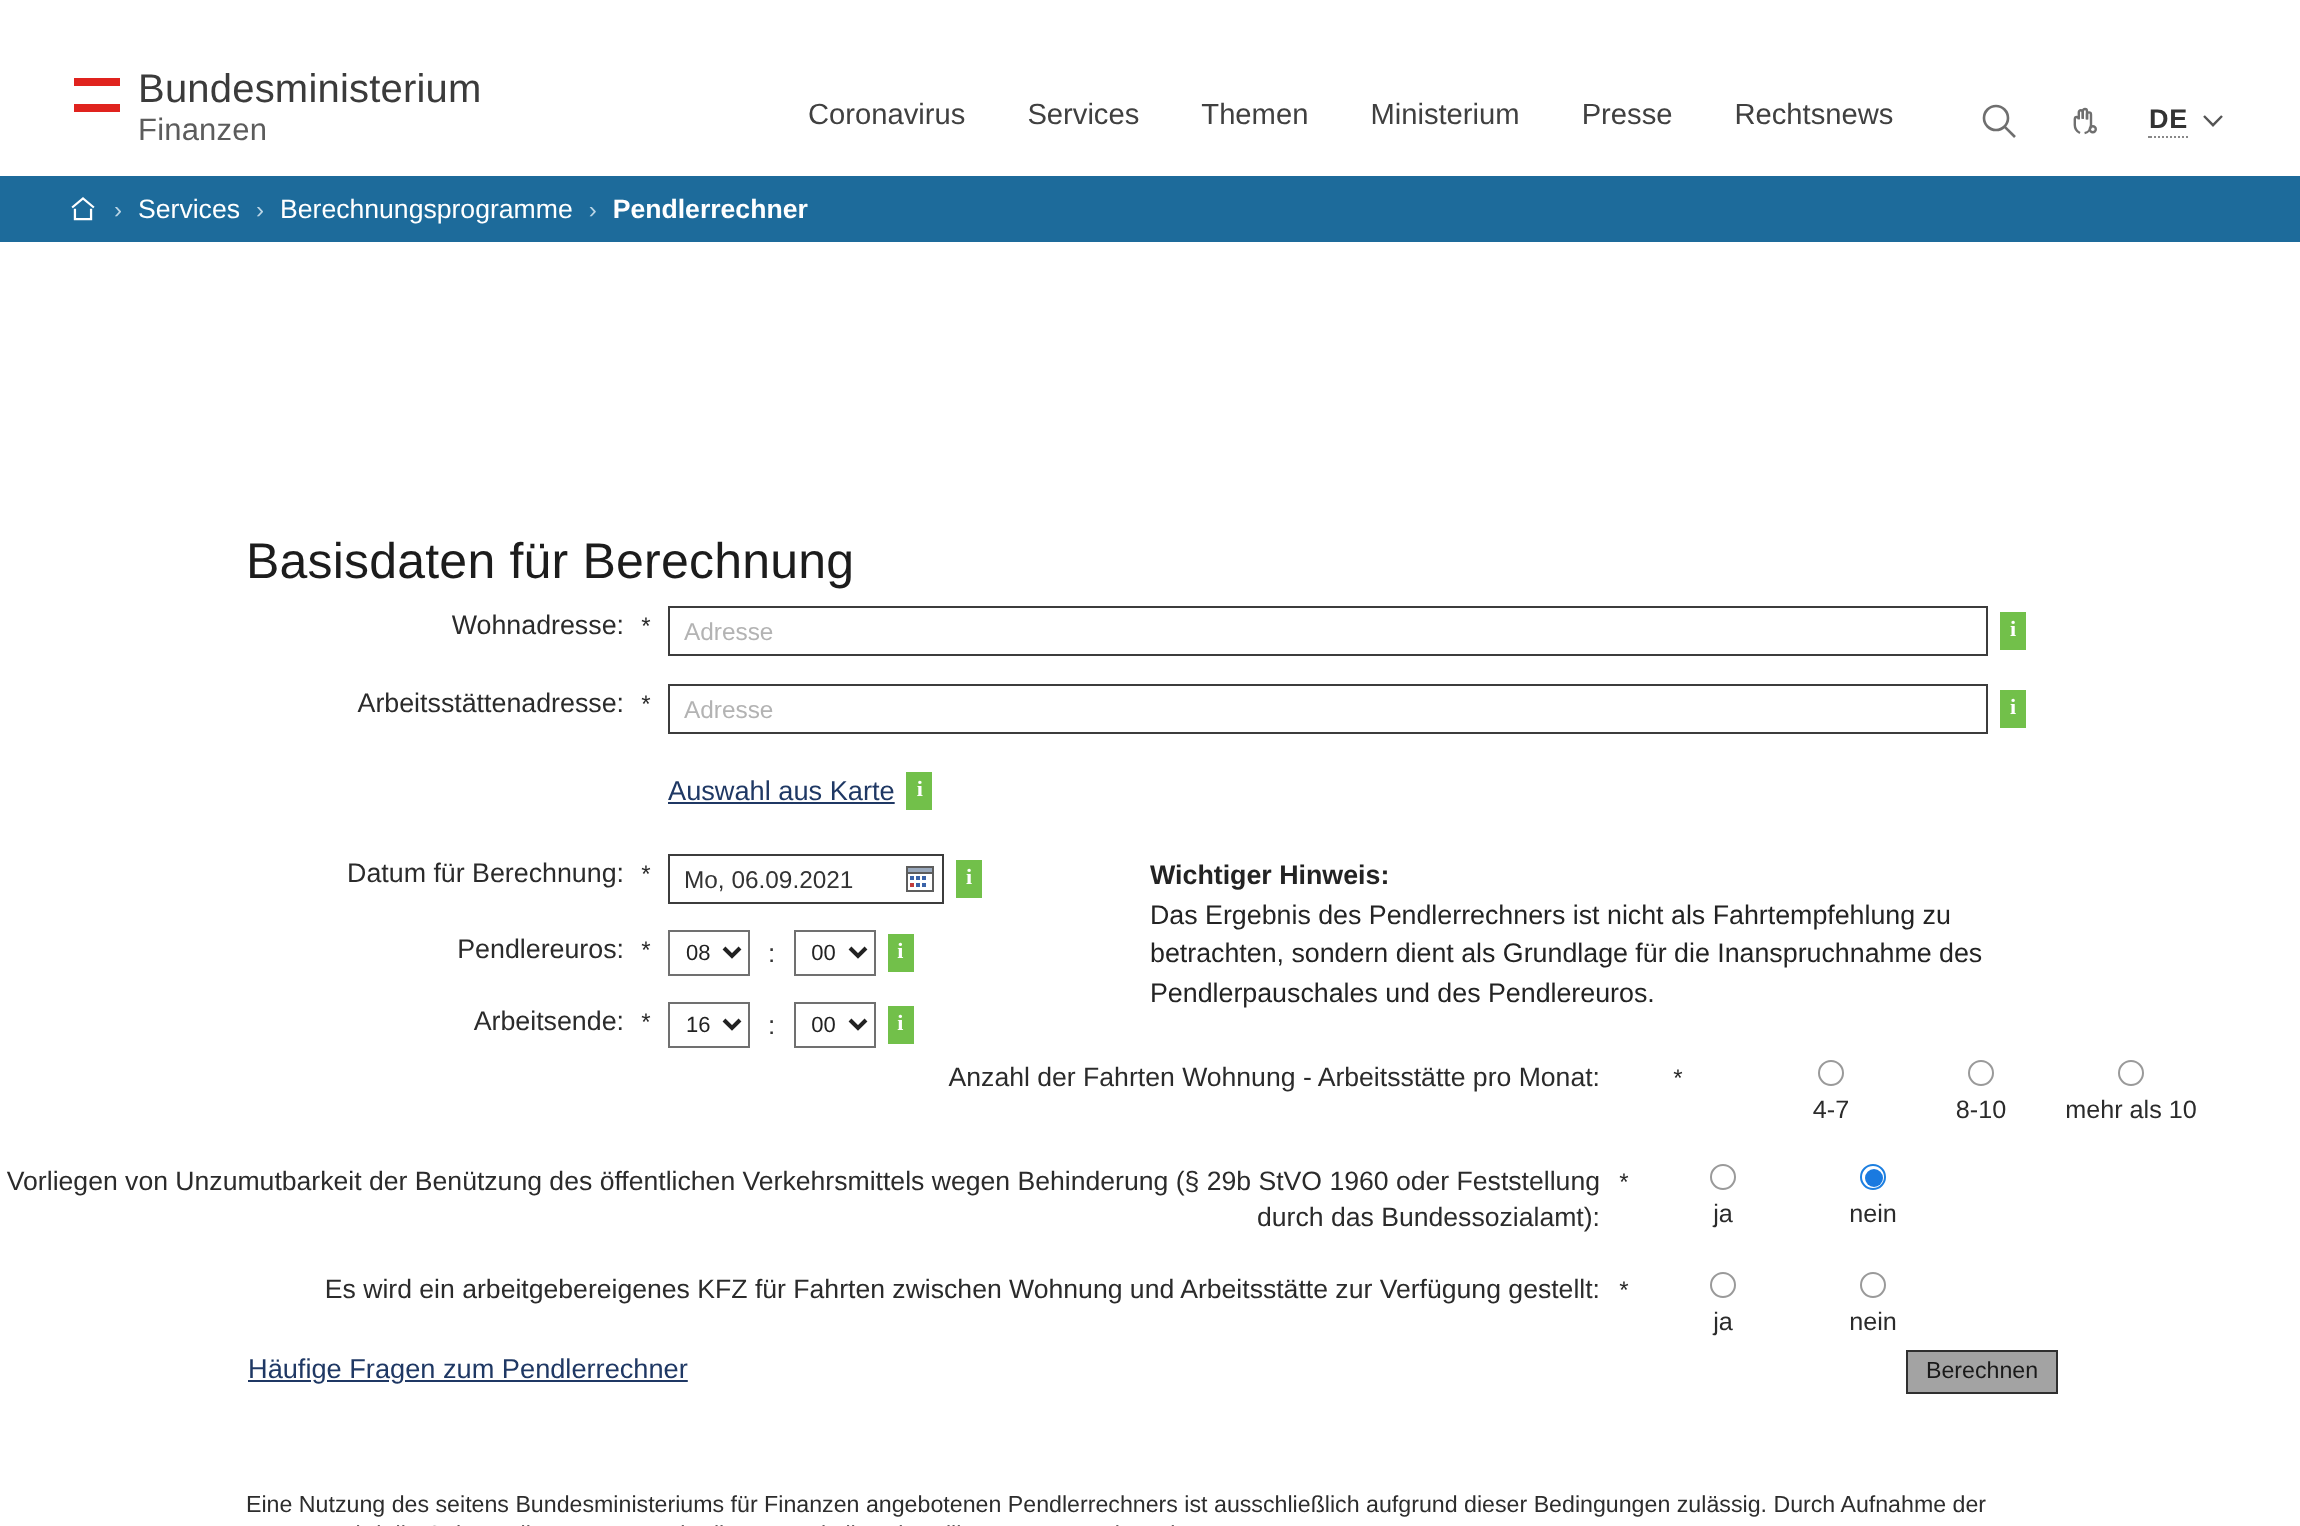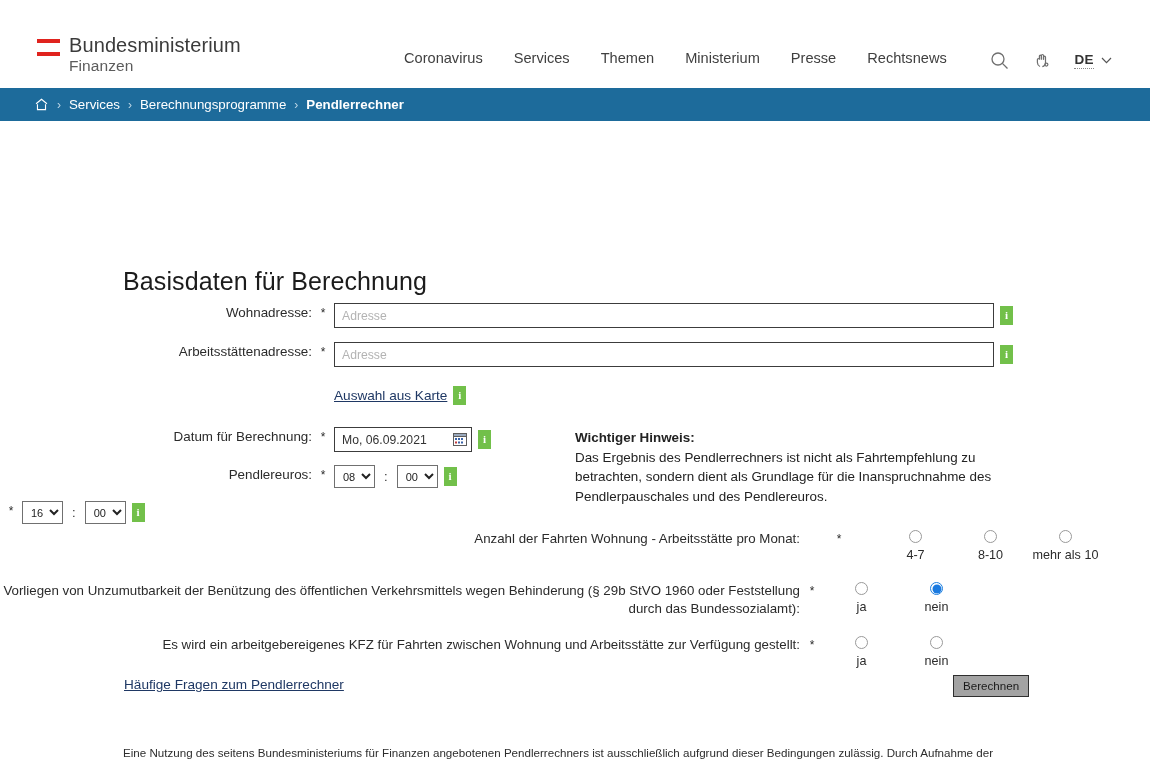--- a/index.html
+++ b/index.html
@@ -428,20 +428,21 @@
         </select>
         <span class="colon">:</span>
         <select class="time">
           <option>00</option>
         </select>
         <span class="info-i">i</span>
       </div>
     </div>
 
     <div class="row" style="margin-top:13px;">
+      <div class="lbl">Arbeitsende:</div>
       <div class="req">*</div>
       <div class="field">
         <select class="time">
           <option>16</option>
         </select>
         <span class="colon">:</span>
         <select class="time">
           <option>00</option>
         </select>
         <span class="info-i">i</span>

